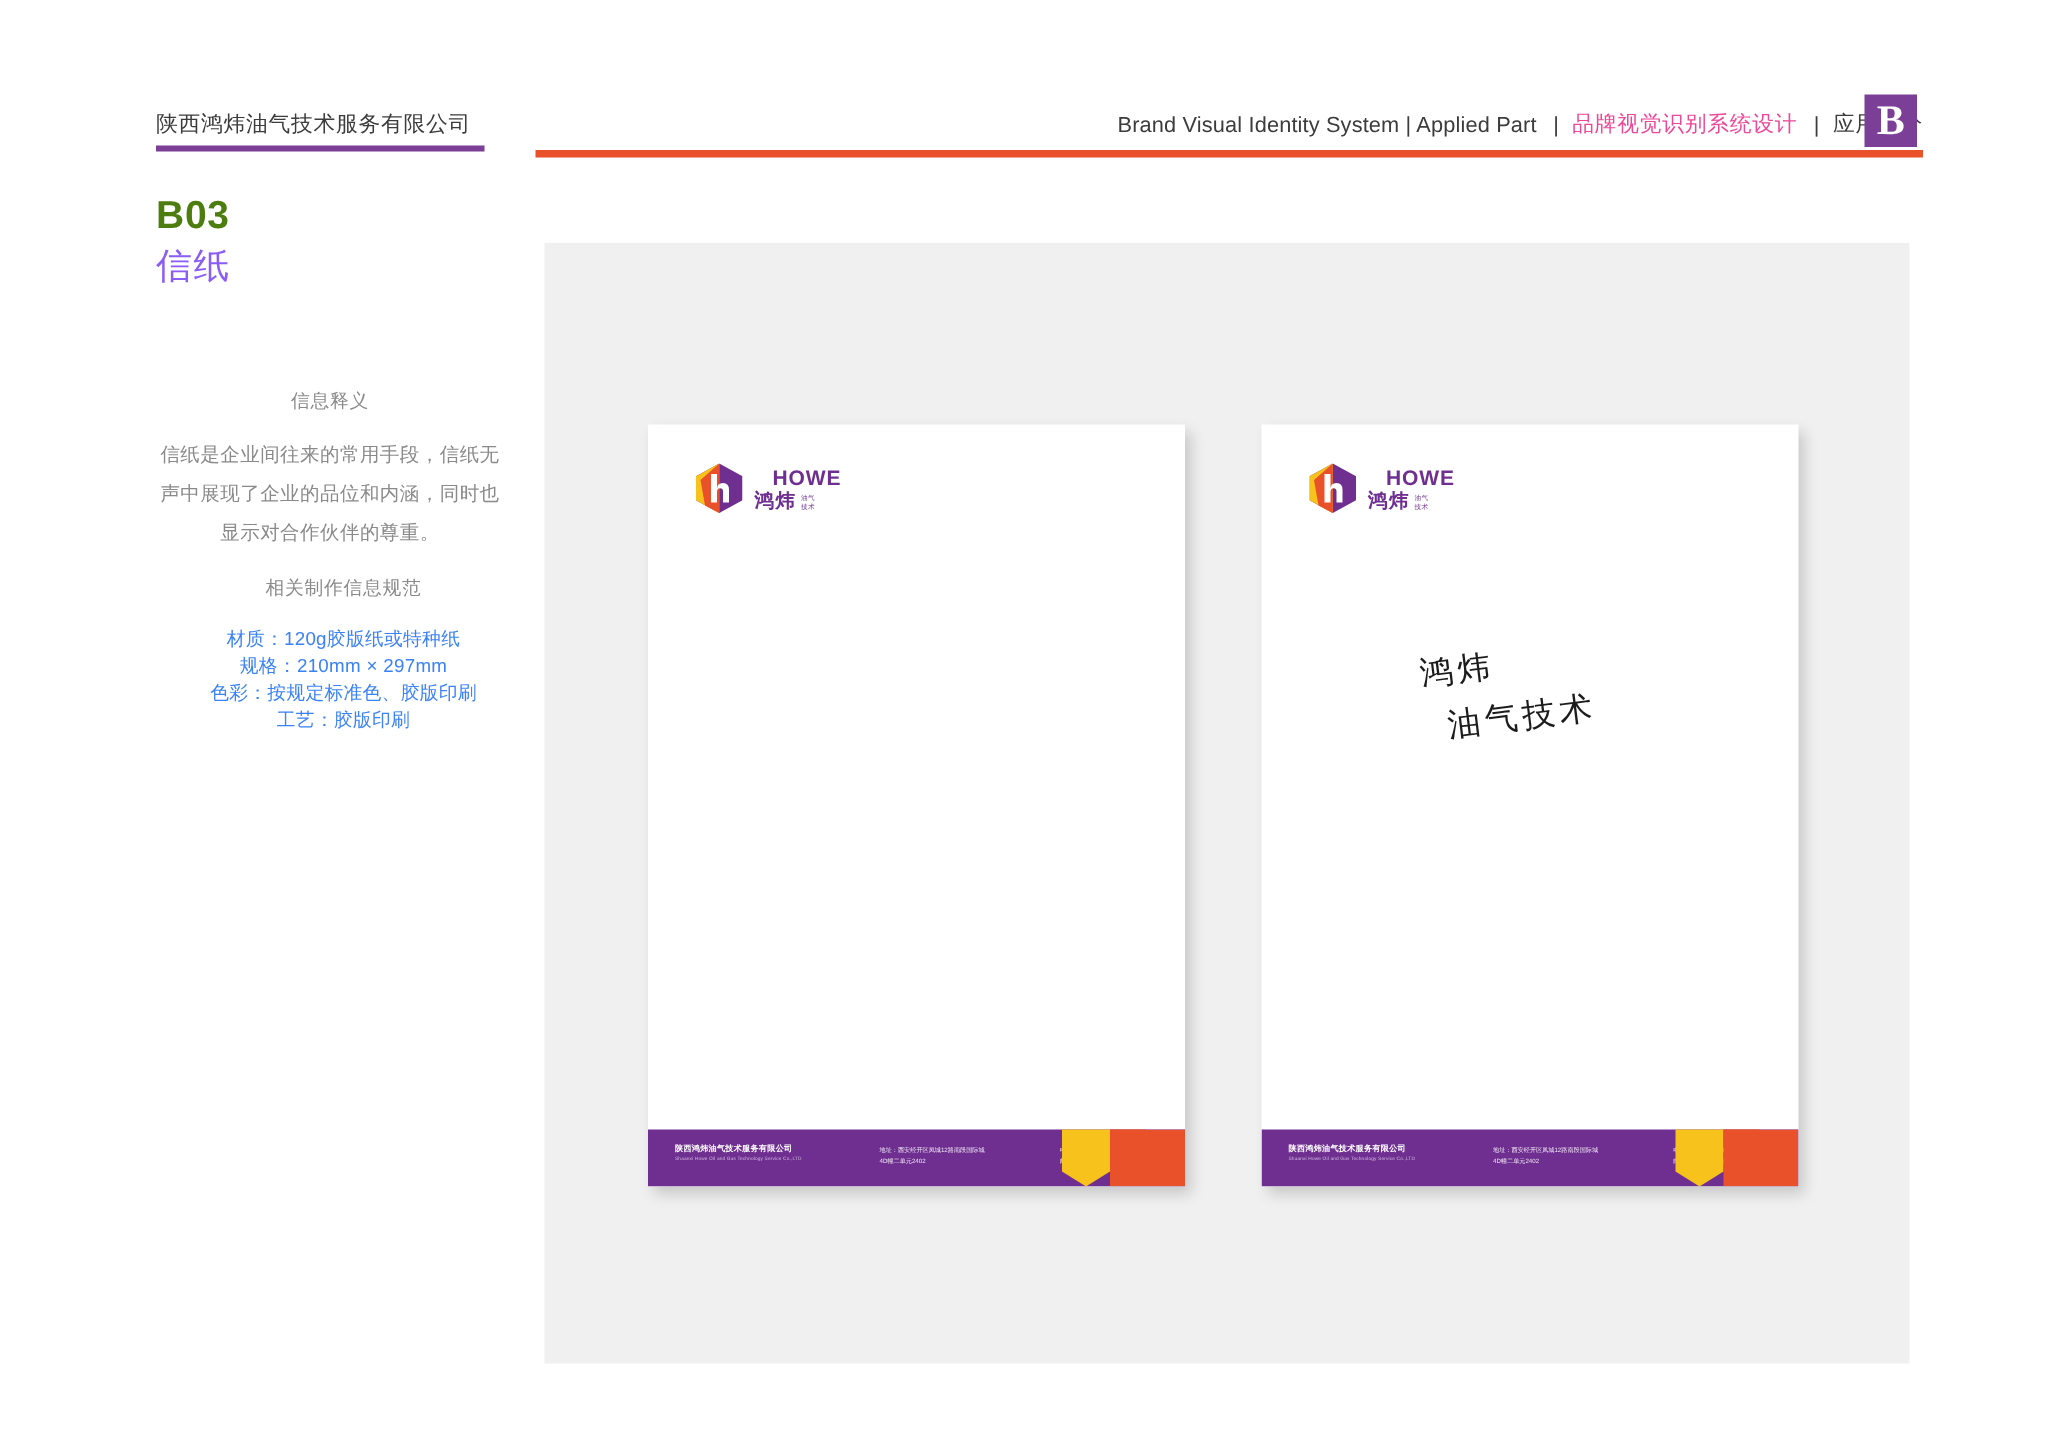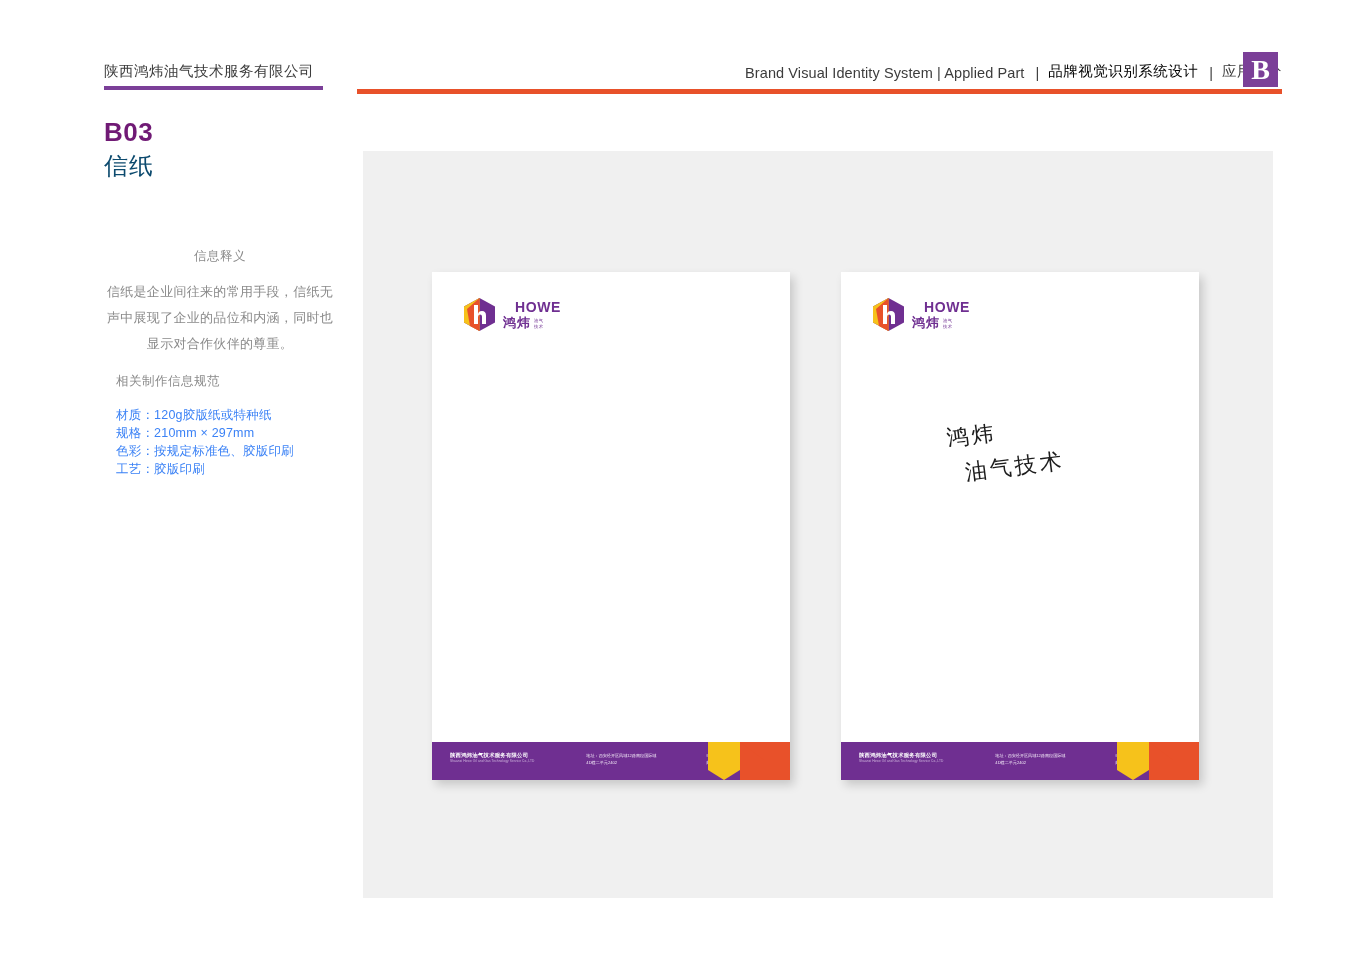--- a/index.html
+++ b/index.html
@@ -2,73 +2,73 @@
 <html><head>
 <meta charset="utf-8">
 <style>
   * { margin:0; padding:0; box-sizing:border-box; }
   html,body{
     width:1366px; height:966px;
     background:#ffffff;
     font-family:"Liberation Sans","DejaVu Sans",sans-serif;
     overflow:hidden;
   }
-  .page{ position:relative; width:1366px; height:704px; background:#fff; }
+  .page{ position:relative; width:1366px; height:704px; background:#fff;margin-top:11px; }
 
   
   .hdr{ position:absolute; left:0; top:0; width:1366px; height:110px; }
   .hdr-left{ position:absolute; left:104px; top:62px; }
   .hdr-left .cn{
     font-size:14.5px; color:#3c3c3c; letter-spacing:.5px; white-space:nowrap;
   }
   .hdr-left .rule{
     margin-top:5px; width:219px; height:4px; background:#7b3f98;
   }
   .hdr-right{
     position:absolute; right:84px; top:62px;
     display:flex; align-items:flex-end; gap:0px; white-space:nowrap;
   }
   .hdr-right .en{
     font-size:14.5px; color:#3c3c3c; letter-spacing:.1px;text-align:center;
   }
-  .hdr-right .cn2{ font-size:14.5px; color:#000000; letter-spacing:.5px; }
+  .hdr-right .cn2{ font-size:14.5px; color:#ec4899; letter-spacing:.5px; }
   .hdr-right .sep2{ font-size:14.5px; color:#3c3c3c; padding:0 9px 0 11px; }
   .hdr-right .cn3{ font-size:14.5px; color:#3c3c3c; letter-spacing:.5px; }
   .badge-b{
     position:absolute; left:1243px; top:52px;
     width:35px; height:35px; background:#7b3f98;
     display:flex; align-items:center; justify-content:center;
   }
   .badge-b span{
     color:#ffffff; font-size:28px; font-weight:700; line-height:1;
     font-family:"Liberation Serif",serif;
   }
   .hdr-rule-orange{
     position:absolute; left:357px; top:89px; width:925px; height:5px;
     background:#e8512a;
   }
 
   
   .lcol{ position:absolute; left:104px; top:118px; width:232px; }
   .code{
-    font-size:26px; color:#701a75; font-weight:700; letter-spacing:.5px;
+    font-size:26px; color:#4d7c0f; font-weight:700; letter-spacing:.5px;
     line-height:1.15;
   }
   .code-cn{
-    font-size:24px; color:#0c4a6e; letter-spacing:1px; margin-top:2px;
+    font-size:24px; color:#8b5cf6; letter-spacing:1px; margin-top:2px;
   }
   .sec-title{
     margin-top:0; font-size:12.5px; color:#8a8a8a; letter-spacing:.5px;
   }
   .sec-body{
     margin-top:14px; font-size:13px; color:#8a8a8a;
     line-height:2.0; letter-spacing:.3px;
   }
   .blk1{ position:absolute; left:104px; top:248px; width:232px;text-align:center; }
-  .blk2{ position:absolute; left:116px; top:373px; width:250px; }
+  .blk2{ position:absolute; left:104px; top:373px; width:250px;text-align:center; }
   .spec-line{
     font-size:12.5px; color:#3b82f6; line-height:1.45; letter-spacing:.2px;
   }
 
   
   .canvas{
     position:absolute; left:363px; top:151px;
     width:910px; height:747px; background:#f0f0f0;
   }
 

